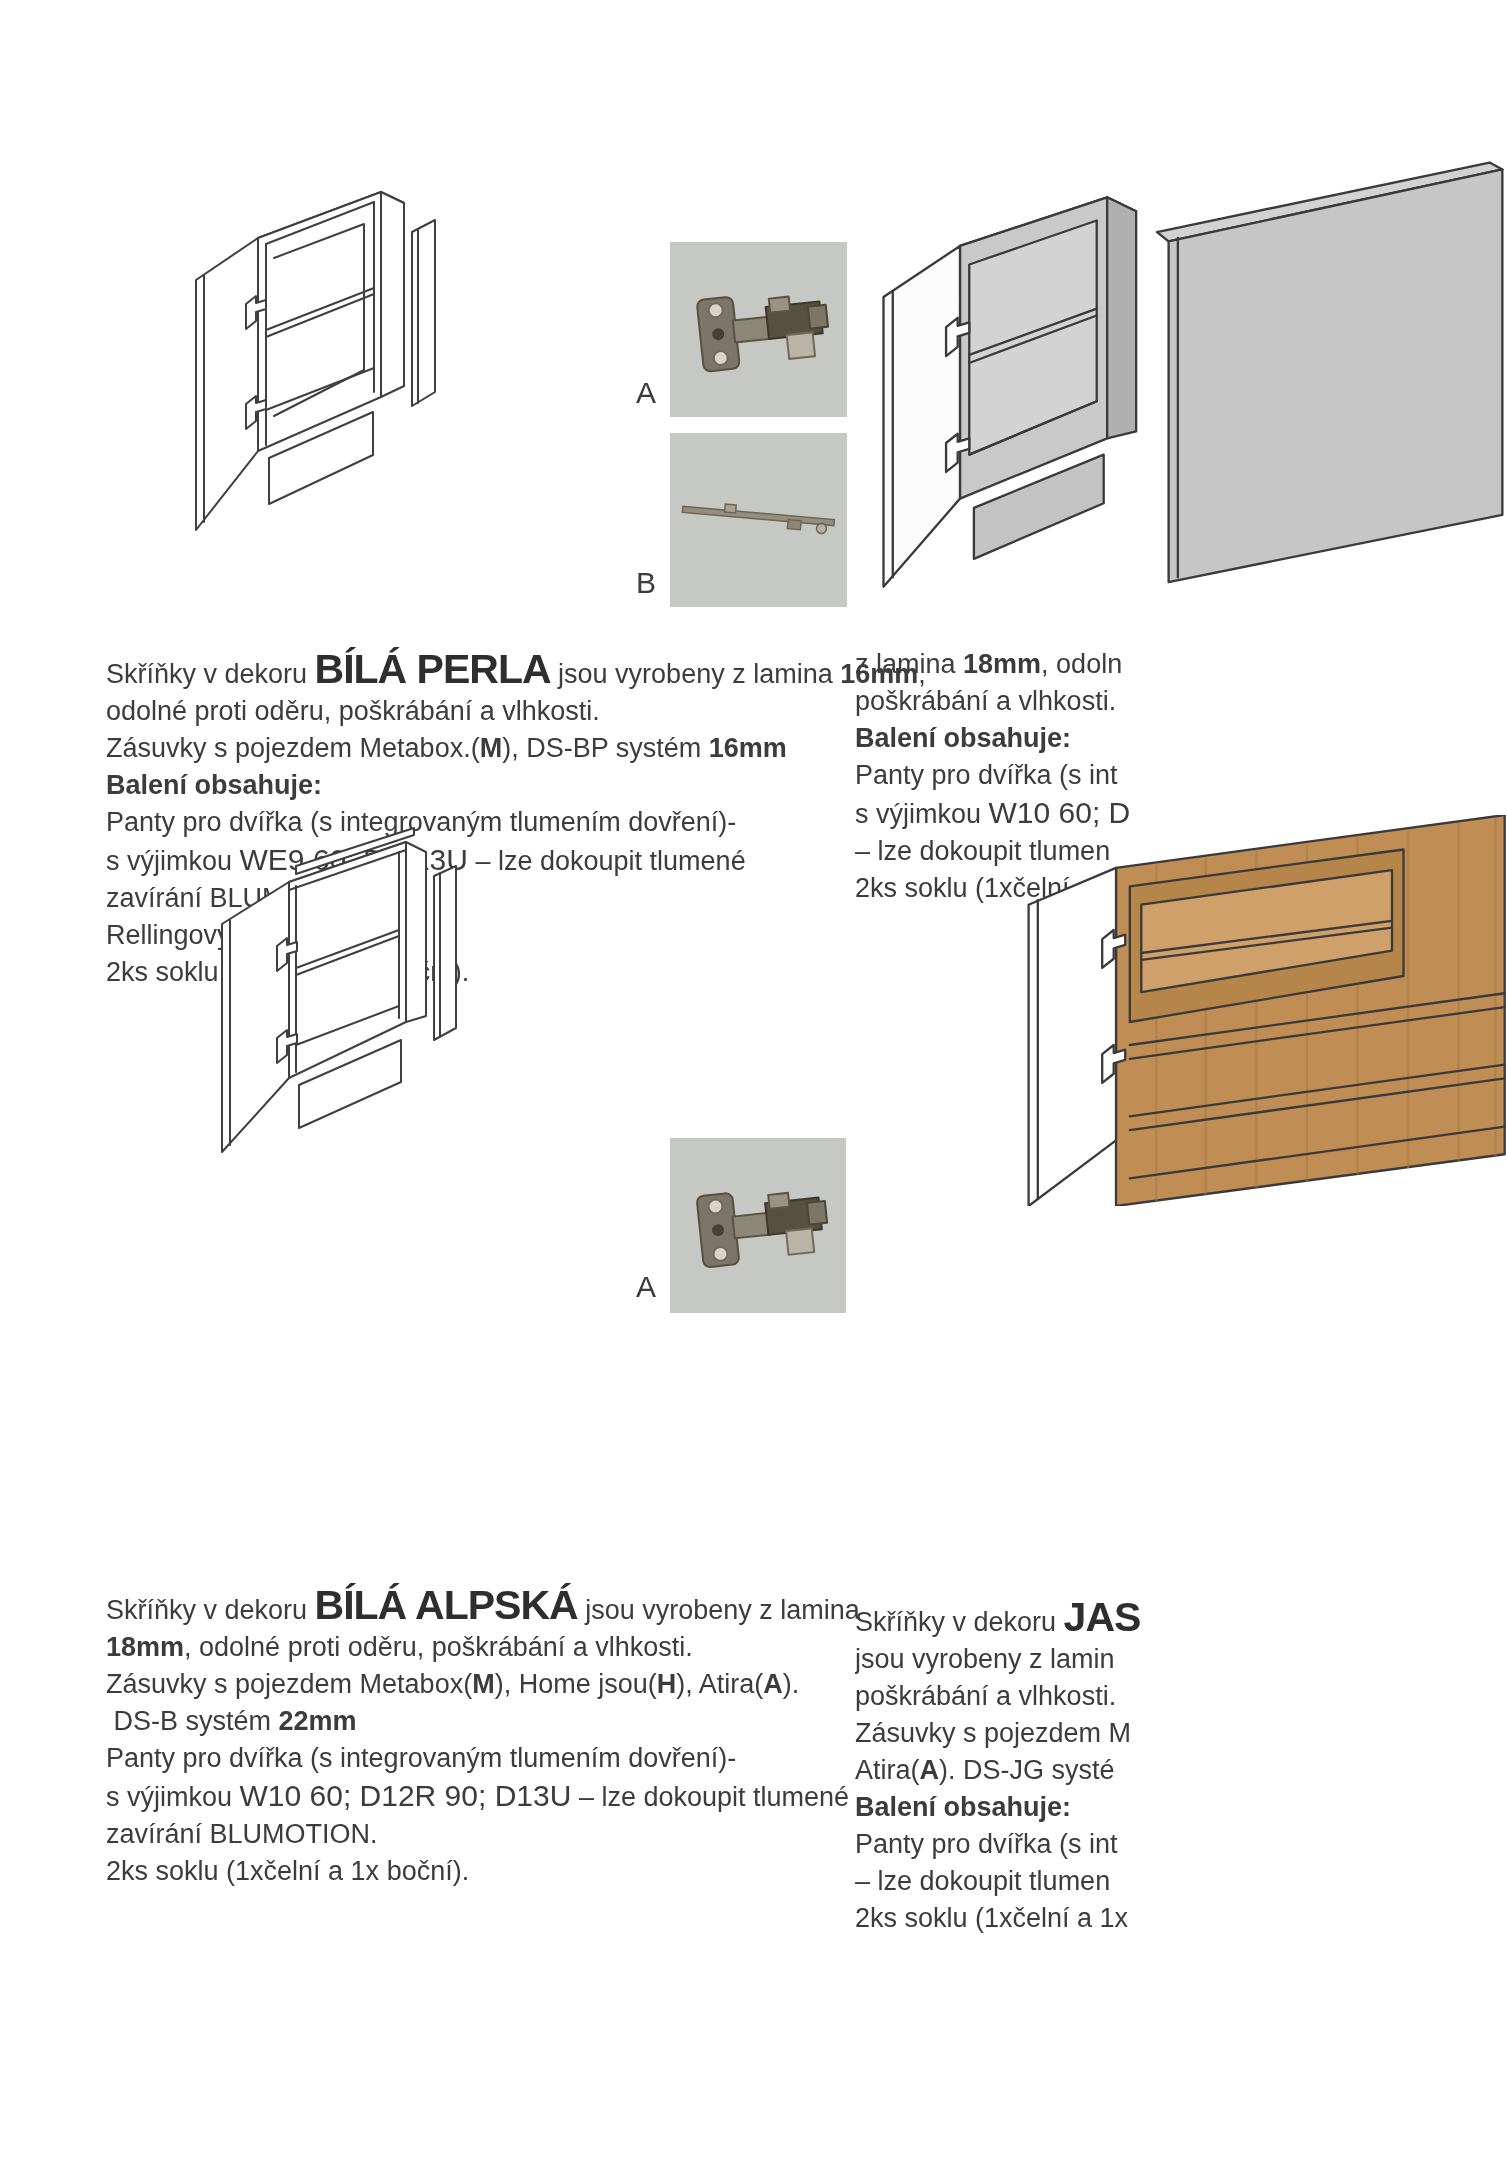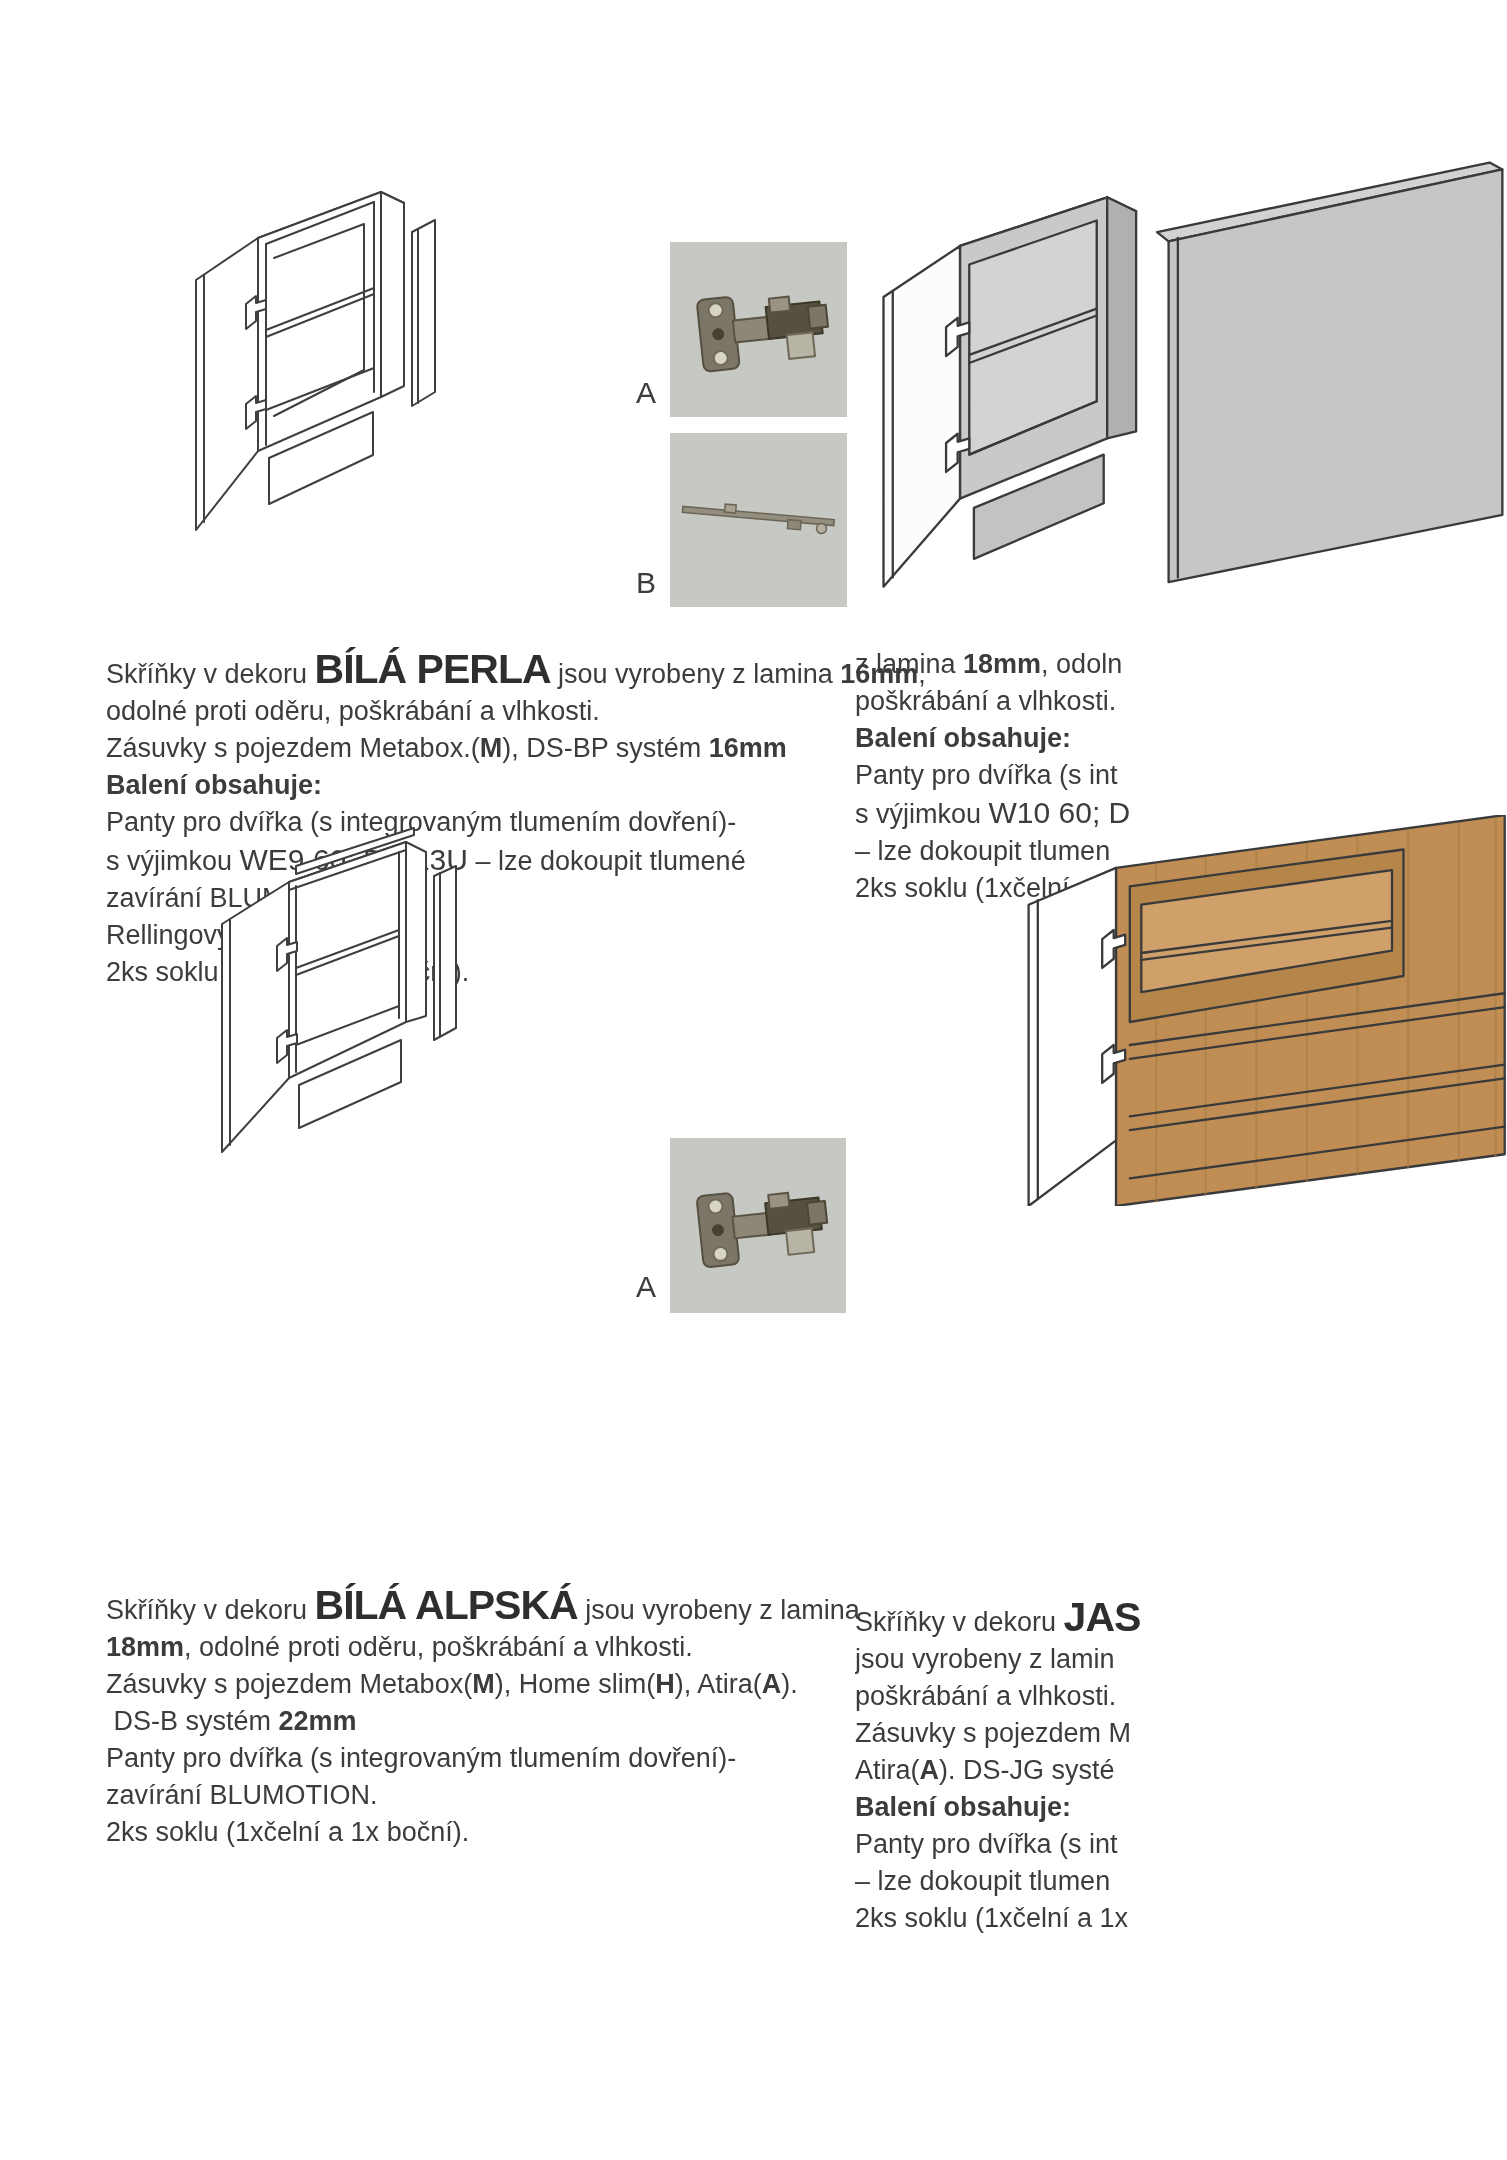--- a/index.html
+++ b/index.html
@@ -176,23 +176,24 @@
       <rect x="116" y="96" width="26" height="24" fill="#b8b4a6" stroke="#6f6a58" stroke-width="2"></rect>
       <rect x="140" y="70" width="18" height="22" fill="#7c7668" stroke="#4c4734" stroke-width="2"></rect>
     </g>
   </svg>
 </div>
 <div class="plabel" style="left:636px;top:1272px;">A</div>
 
 <div class="textblock" style="left:106px;top:1582px;width:750px;">
     <div class="tl"><span class="seg-n">Skříňky v dekoru </span><span class="seg-t">BÍLÁ ALPSKÁ</span><span class="seg-n"> jsou vyrobeny z lamina</span></div>
     <div class="tl"><span class="seg-b">18mm</span><span class="seg-n">, odolné proti oděru, poškrábání a vlhkosti.</span></div>
-    <div class="tl"><span class="seg-n">Zásuvky s pojezdem Metabox(</span><span class="seg-b">M</span><span class="seg-n">), Home slim(</span><span class="seg-b">H</span><span class="seg-n">), Atira(</span><span class="seg-b">A</span><span class="seg-n">).</span></div>
+    <div class="tl"><span class="seg-n">Zásuvky s pojezdem Metabox(</span><span class="seg-b">M</span><span class="seg-n">), Home jsou(</span><span class="seg-b">H</span><span class="seg-n">), Atira(</span><span class="seg-b">A</span><span class="seg-n">).</span></div>
     <div class="tl"><span class="seg-n"> DS-B systém </span><span class="seg-b">22mm</span></div>
     <div class="tl"><span class="seg-n">Panty pro dvířka (s integrovaným tlumením dovření)-</span></div>
+    <div class="tl"><span class="seg-n">s výjimkou </span><span class="seg-lg">W10 60; D12R 90; D13U</span><span class="seg-n"> – lze dokoupit tlumené</span></div>
     <div class="tl"><span class="seg-n">zavírání BLUMOTION.</span></div>
     <div class="tl"><span class="seg-n">2ks soklu (1xčelní a 1x boční).</span></div>
   </div>
 
 <div class="fig" style="left:1001px;top:815px;width:506px;height:391px;">
   <svg width="506" height="391" viewBox="0 0 440 340">
     <g stroke="#3a3a3a" stroke-width="2" stroke-linejoin="round" stroke-linecap="round">
 
       <polygon points="100,46 438,0 438,295 100,340" fill="#c08d55"></polygon>
       <g stroke="#a57a41" stroke-width="2" opacity="0.55">

